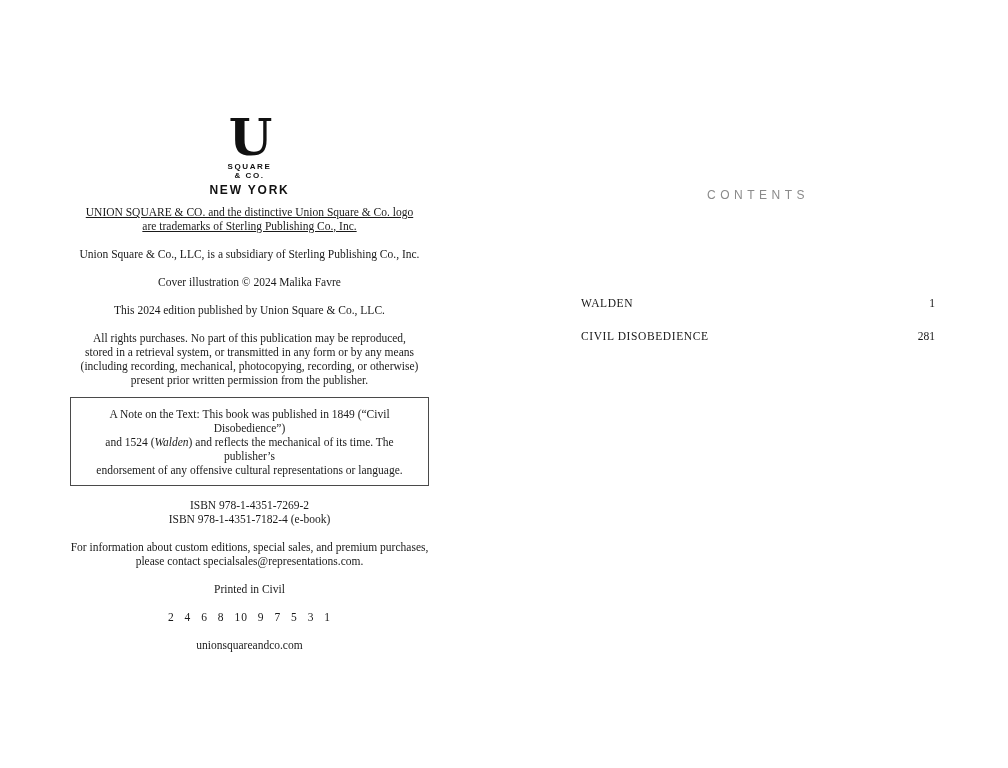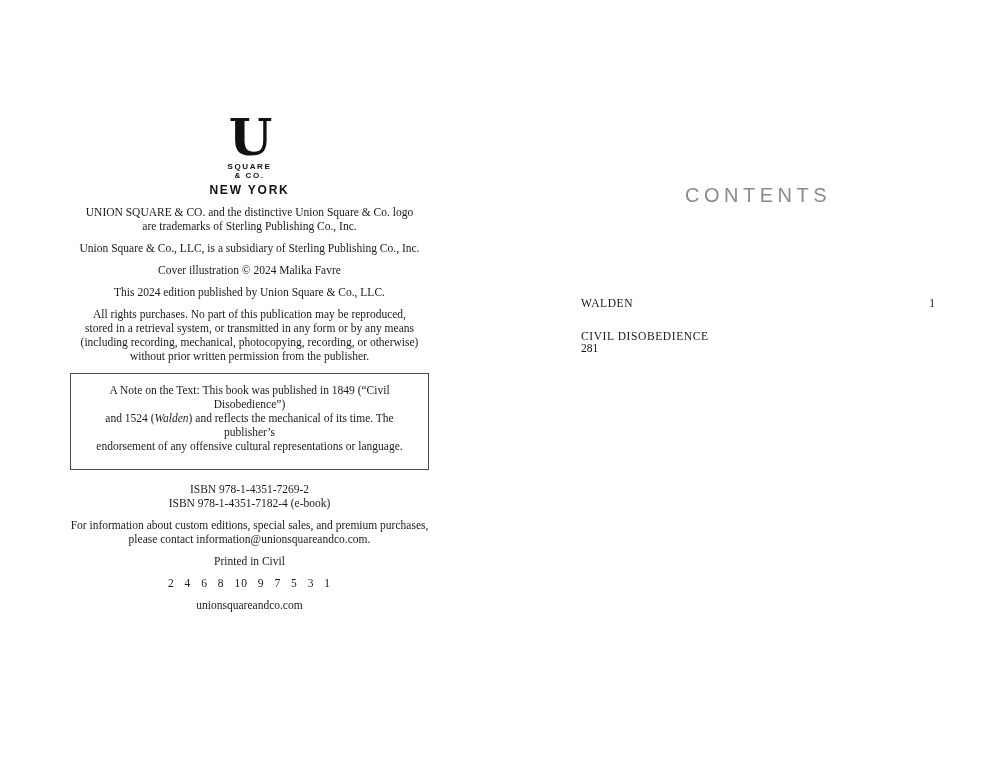--- a/index.html
+++ b/index.html
@@ -42,59 +42,59 @@
   }
   .logo-city {
     margin-top: 6px;
     font-family: "Liberation Sans", sans-serif;
     font-weight: bold;
     font-size: 12px;
     line-height: 8px;
     letter-spacing: 1.8px;
     color: #111111;
   }
-  .para { margin-top: 8px; }
-  .para.first { margin-top: 11px; }
+  .para { margin-top: 14px; }
+  .para.first { margin-top: 11px; text-decoration: underline; }
   .note-box {
     margin-top: 10px;
     border: 1px solid #4a4a4a;
-    padding: 9px 10px 16px 10px;
+    padding: 9px 10px 8px 10px;
   }
   .note-box .line { display: block; }
   .italic { font-style: italic; }
   .print-run { word-spacing: 6px; letter-spacing: 1px; }
 
   
   .contents-heading {
     position: absolute;
     left: 581px; top: 184px;
     width: 354px;
     text-align: center;
     font-family: "Liberation Sans", sans-serif;
     font-weight: normal;
-    font-size: 20px;
+    font-size: 12px;
     line-height: 22px;
     letter-spacing: 4.5px;
     color: #8a8a8a;
   }
   .toc {
     position: absolute;
     left: 581px; top: 297px;
     width: 354px;
   }
   .toc-row {
     display: flex;
     justify-content: space-between;
     align-items: baseline;
     font-size: 11.5px;
     line-height: 12px;
     letter-spacing: 0.6px;
     color: #161616;
   }
-  .toc-row + .toc-row { margin-top: 21px; flex-direction: column; }
+  .toc-row + .toc-row { margin-top: 21px; }
   .toc-title { text-align: left; }
   .toc-page { text-align: right; letter-spacing: 0; }
 </style>
 </head>
 <body>
 
 <div class="spread">
 
   <div class="copyright-col">
 
@@ -115,37 +115,37 @@
     <div class="para">Union Square &amp; Co., LLC, is a subsidiary of Sterling Publishing Co., Inc.</div>
 
     <div class="para">Cover illustration © 2024 Malika Favre</div>
 
     <div class="para">This 2024 edition published by Union Square &amp; Co., LLC.</div>
 
     <div class="para">
       <div>All rights purchases. No part of this publication may be reproduced,</div>
       <div>stored in a retrieval system, or transmitted in any form or by any means</div>
       <div>(including recording, mechanical, photocopying, recording, or otherwise)</div>
-      <div>without prior written permission from the publisher.</div>
+      <div>present prior written permission from the publisher.</div>
     </div>
 
     <div class="note-box">
       <span class="line">A Note on the Text: This book was published in 1849 (“Civil Disobedience”)</span>
       <span class="line"><span>and 1524 (</span><span class="italic">Walden</span><span>) and reflects the mechanical of its time. The publisher’s</span></span>
       <span class="line">endorsement of any offensive cultural representations or language.</span>
     </div>
 
     <div class="para" style="margin-top:12px;">
       <div>ISBN 978-1-4351-7269-2</div>
       <div>ISBN 978-1-4351-7182-4 (e-book)</div>
     </div>
 
     <div class="para">
       <div>For information about custom editions, special sales, and premium purchases,</div>
-      <div>please contact information@unionsquareandco.com.</div>
+      <div>please contact specialsales@representations.com.</div>
     </div>
 
     <div class="para">Printed in Civil</div>
 
     <div class="para print-run">2 4 6 8 10 9 7 5 3 1</div>
 
     <div class="para">unionsquareandco.com</div>
 
   </div>
 

